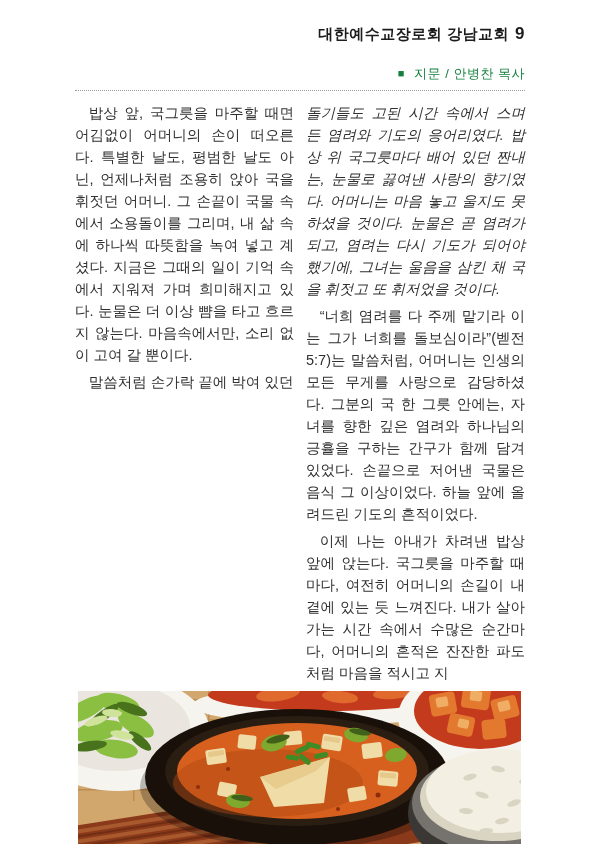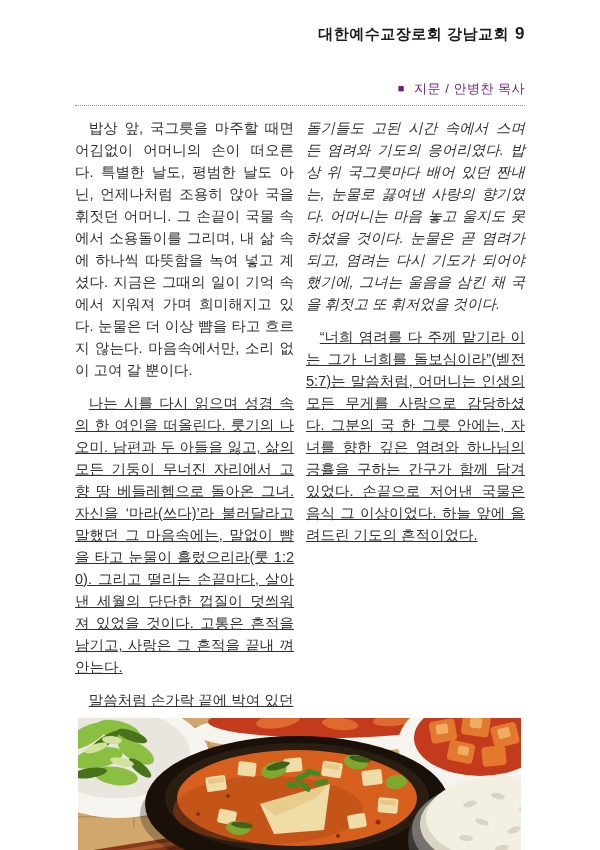--- a/index.html
+++ b/index.html
@@ -18,24 +18,24 @@
   
   .masthead {
     text-align: right;
     font-size: 15px;
     font-weight: bold;
     color: #1c1c1c;
     letter-spacing: 0.5px;
   }
   .masthead .pageno { font-size: 17px; margin-left: 6px; }
   .byline {
-    margin-top: 36px;
+    margin-top: 21px;
     text-align: right;
     font-size: 13px;
-    color: #701a75;
+    color: #15803d;
     letter-spacing: 0.5px;
   }
   .byline .sq { font-size: 11px; margin-right: 5px; position: relative; top: -1px; }
   .rule {
     margin-top: 7px;
     border: 0;
     border-top: 1.5px dotted #9a9a9a;
     height: 0;
   }
   
@@ -47,21 +47,21 @@
   .col {
     width: 219px;
     text-align: justify;
     text-justify: inter-character;
     font-size: 14.5px;
     line-height: 22px;
     color: #303030;
     word-break: break-all;
   }
   .col p { margin: 0; text-indent: 0.95em; }
-  .col p + p { margin-top: 11px; text-decoration: underline; }
+  .col p + p { margin-top: 5px; }
   .col p.no-indent { text-indent: 0; font-style: italic; }
   
   .photo-wrap {
     margin-top: 7px;
     margin-left: 3px;
     width: 443px;
     height: 153px;
   }
   .photo-wrap svg { display: block; }
 </style>
@@ -79,26 +79,26 @@
     <span>지문</span>
     <span>/</span>
     <span>안병찬 목사</span>
   </div>
 
   <hr class="rule">
 
   <div class="columns">
     <div class="col">
       <p>밥상 앞, 국그릇을 마주할 때면 어김없이 어머니의 손이 떠오른다. 특별한 날도, 평범한 날도 아닌, 언제나처럼 조용히 앉아 국을 휘젓던 어머니. 그 손끝이 국물 속에서 소용돌이를 그리며, 내 삶 속에 하나씩 따뜻함을 녹여 넣고 계셨다. 지금은 그때의 일이 기억 속에서 지워져 가며 희미해지고 있다. 눈물은 더 이상 뺨을 타고 흐르지 않는다. 마음속에서만, 소리 없이 고여 갈 뿐이다.</p>
-      <p>나는 시를 다시 읽으며 성경 속의 한 여인을 떠올린다. 룻기의 나오미. 남편과 두 아들을 잃고, 삶의 모든 기둥이 무너진 자리에서 고향 땅 베들레헴으로 돌아온 그녀. 자신을 ‘마라(쓰다)’라 불러달라고 말했던 그 마음속에는, 말없이 뺨을 타고 눈물이 흘렀으리라(룻 1:20). 그리고 떨리는 손끝마다, 살아낸 세월의 단단한 껍질이 덧씌워져 있었을 것이다. 고통은 흔적을 남기고, 사랑은 그 흔적을 끝내 껴안는다.</p>
       <p>말씀처럼 손가락 끝에 박여 있던</p>
     </div>
     <div class="col">
       <p class="no-indent">돌기들도 고된 시간 속에서 스며든 염려와 기도의 응어리였다. 밥상 위 국그릇마다 배어 있던 짠내는, 눈물로 끓여낸 사랑의 향기였다. 어머니는 마음 놓고 울지도 못하셨을 것이다. 눈물은 곧 염려가 되고, 염려는 다시 기도가 되어야 했기에, 그녀는 울음을 삼킨 채 국을 휘젓고 또 휘저었을 것이다.</p>
       <p>“너희 염려를 다 주께 맡기라 이는 그가 너희를 돌보심이라”(벧전 5:7)는 말씀처럼, 어머니는 인생의 모든 무게를 사랑으로 감당하셨다. 그분의 국 한 그릇 안에는, 자녀를 향한 깊은 염려와 하나님의 긍휼을 구하는 간구가 함께 담겨 있었다. 손끝으로 저어낸 국물은 음식 그 이상이었다. 하늘 앞에 올려드린 기도의 흔적이었다.</p>
+      <p>이제 나는 아내가 차려낸 밥상 앞에 앉는다. 국그릇을 마주할 때마다, 여전히 어머니의 손길이 내 곁에 있는 듯 느껴진다. 내가 살아가는 시간 속에서 수많은 순간마다, 어머니의 흔적은 잔잔한 파도처럼 마음을 적시고 지</p>
     </div>
   </div>
 
   <div class="photo-wrap">
     <svg width="443" height="153" viewBox="0 0 443 153" xmlns="http://www.w3.org/2000/svg">
 
       <g>
         <rect x="0" y="0" width="443" height="153" fill="#d2a76d"></rect>
         <g opacity="0.75" fill="#b5854a">
           <rect x="0" y="8" width="443" height="1.5"></rect>

